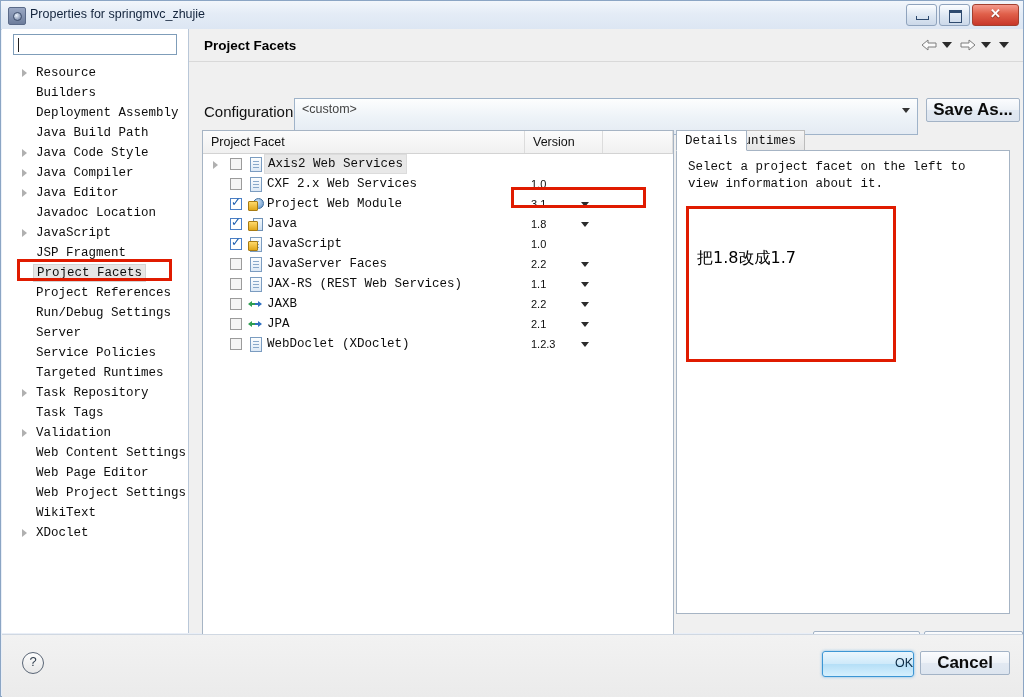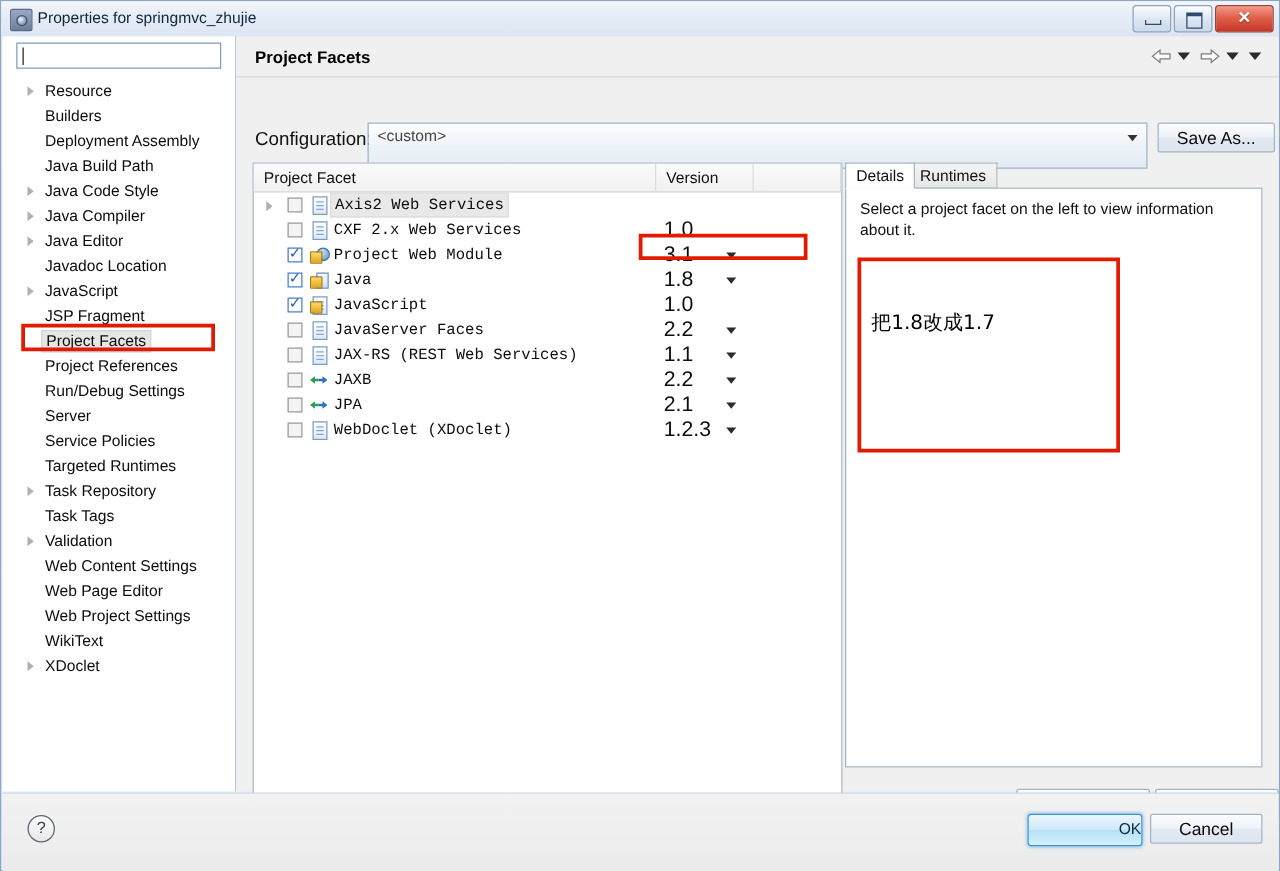--- a/index.html
+++ b/index.html
@@ -59,21 +59,21 @@
   }
   .glyph-close {
     position: absolute; left: 0; top: 0; width: 100%; height: 100%;
     color: #ffffff; font-size: 13px; font-weight: bold; line-height: 18px; text-align: center;
     text-shadow: 0 1px 1px rgba(0,0,0,.45);
   }
 
   
   .leftpane {
     position: absolute; left: 1px; top: 28px; width: 186px; height: 604px;
-    background: #ffffff; border-right: 1px solid #b9c7d8;
+    background: #ffffff; border-right: 1px solid #b9c7d8; font-family: Liberation Mono, monospace;
   }
   .filterbox {
     position: absolute; left: 11px; top: 5px; width: 164px; height: 21px;
     border: 1px solid #7f9db9; background: #ffffff; box-sizing: border-box;
   }
   .filter-caret {
     position: absolute; left: 4px; top: 3px; width: 1px; height: 14px; background: #222;
   }
   .tree { position: absolute; left: 0; top: 34px; width: 186px; }
   .tree-item {
@@ -127,22 +127,22 @@
     position: absolute; left: 7px; top: 3px; font-size: 12.5px; color: #444;
   }
   .cfg-combo .dd {
     position: absolute; right: 7px; top: 9px; width: 0; height: 0;
     border-left: 4px solid transparent; border-right: 4px solid transparent;
     border-top: 5px solid #333;
   }
   .btn {
     border: 1px solid #a3b3c6; box-sizing: border-box;
     background: linear-gradient(180deg,#fbfcfe 0%, #eef2f7 48%, #e2e9f2 52%, #dde5ef 100%);
-    font-size: 14px; color: #0b0b0b; text-align: center;
-    border-radius: 2px; cursor: default;
+    font-size: 17px; color: #0b0b0b; text-align: center;
+    border-radius: 2px; cursor: default; font-weight: bold;
   }
   .btn-saveas { position: absolute; left: 737px; top: 69px; width: 94px; height: 24px; line-height: 22px; }
 
   
   .facet-table {
     position: absolute; left: 13px; top: 101px; width: 472px; height: 528px;
     background: #ffffff; border: 1px solid #a6b4c4; box-sizing: border-box;
   }
   .fhead { position: relative; height: 22px; background: linear-gradient(180deg,#fbfbfb,#f0f0f0); border-bottom: 1px solid #d3d3d3; }
   .fhead .hcell {
@@ -195,31 +195,32 @@
   .ficon .xarrow {
     position: absolute; left: 0px; top: 3px; width: 14px; height: 8px;
   }
   .fname {
     position: absolute; left: 64px; top: 0; height: 20px; line-height: 20px;
     font-size: 12.5px; color: #0d0d0d; white-space: nowrap; font-family: Liberation Mono, monospace;
   }
   .frow.sel .fname { background: #e8e8e8; border: 1px solid #dcdcdc; padding: 0 3px; margin-left: -3px; height: 18px; line-height: 18px; }
   .fver {
     position: absolute; left: 328px; top: 0; height: 20px; line-height: 20px;
-    font-size: 17px; color: #0d0d0d;
+    font-size: 11px; color: #0d0d0d;
   }
   .fdd {
     position: absolute; left: 378px; top: 8px; width: 0; height: 0;
     border-left: 4px solid transparent; border-right: 4px solid transparent; border-top: 5px solid #2b2b2b;
   }
 
   
   .details-panel {
     position: absolute; left: 487px; top: 101px; width: 334px; height: 484px;
     box-sizing: border-box;
+    font-family: Liberation Mono, monospace;
   }
   .tabstrip { position: relative; height: 21px; }
   .tab {
     position: absolute; top: 0; height: 21px; line-height: 20px; font-size: 12.5px;
     padding: 0 8px; box-sizing: border-box; color: #111;
   }
   .tab.active {
     left: 0; background: #ffffff; border: 1px solid #a6b4c4; border-bottom: 1px solid #ffffff; z-index: 3;
   }
   .tab.inactive {

